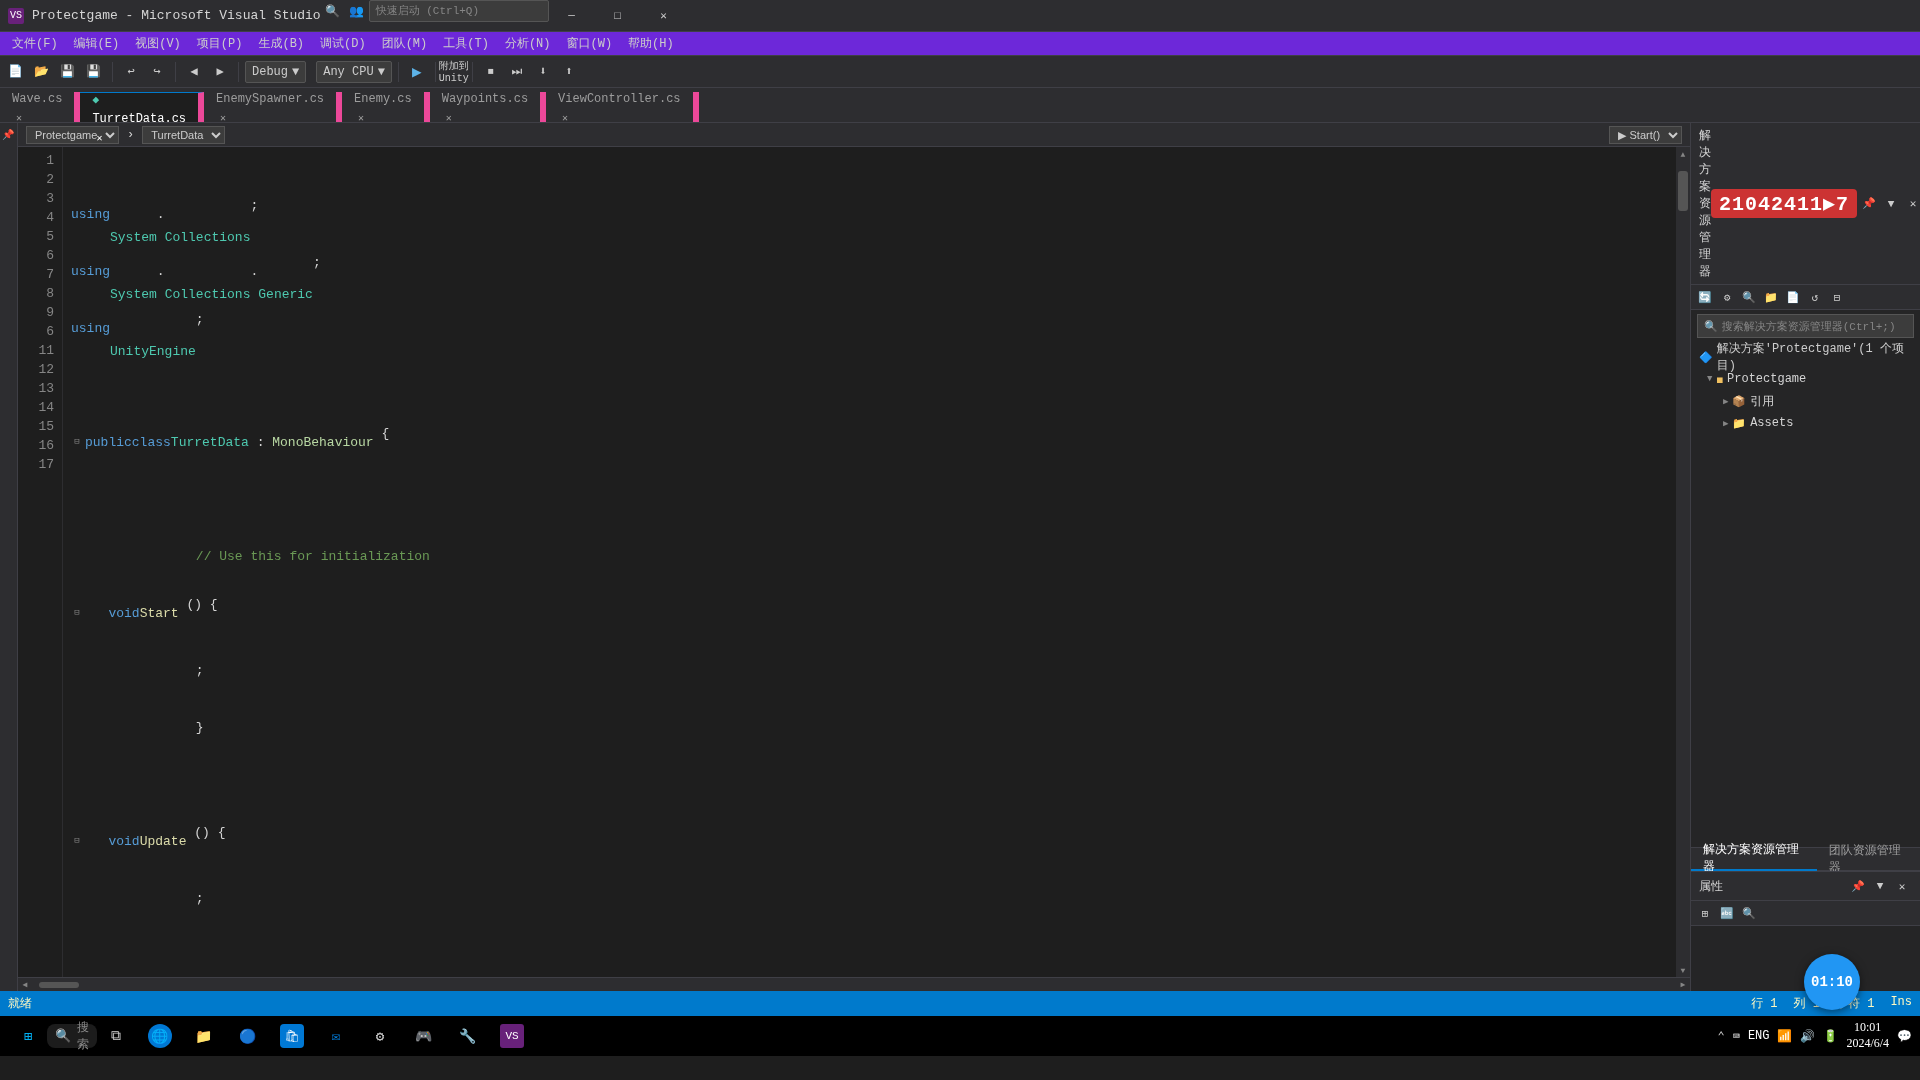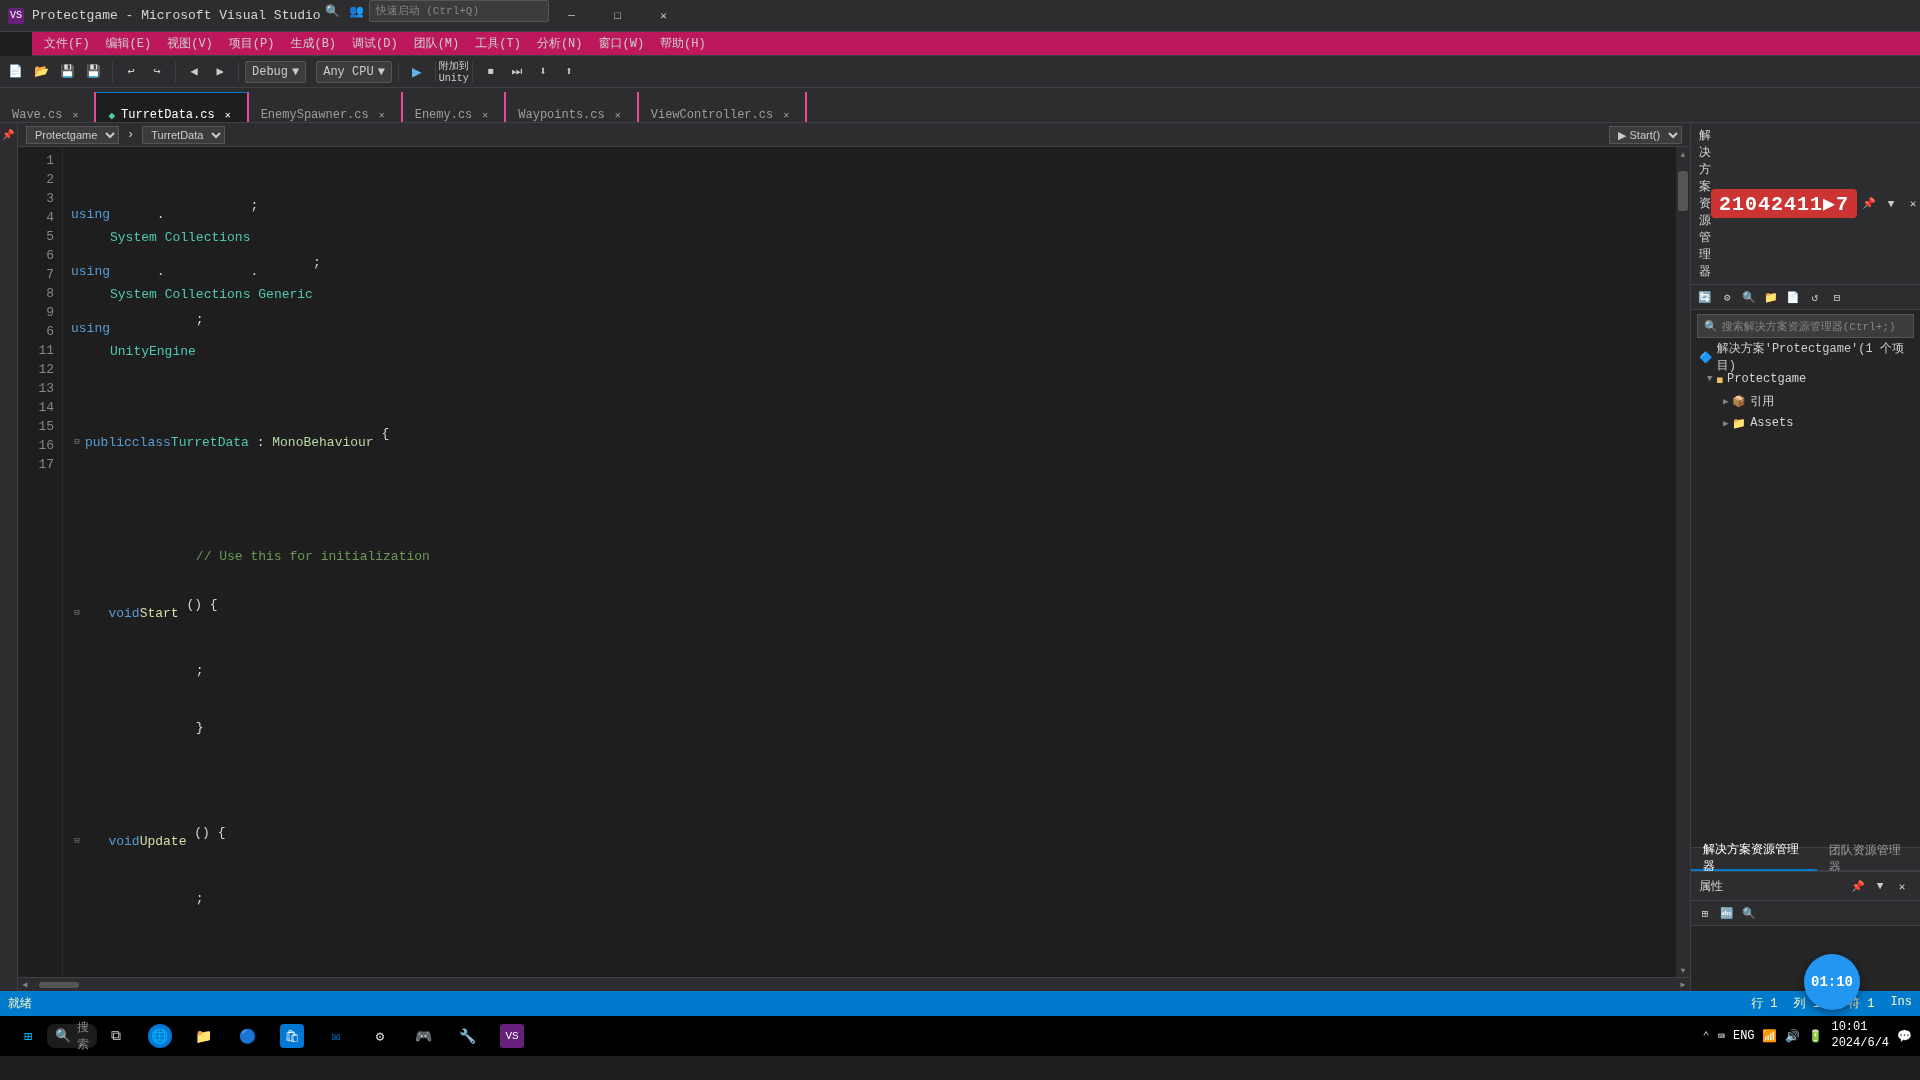--- a/index.html
+++ b/index.html
@@ -47,26 +47,25 @@
       justify-content: center;
       font-size: 11px;
       color: #cccccc;
       cursor: pointer;
       background: transparent;
     }
 
     
     #menu-bar {
       height: 24px;
-      background: #be185d;
+      background: #6d28d9;
       display: flex;
       align-items: center;
       padding: 0 4px;
       border-bottom: 1px solid #3f3f46;
-      margin-left: 32px;
     }
     .menu-item {
       padding: 2px 8px;
       font-size: 12px;
       color: #cccccc;
       cursor: pointer;
       height: 24px;
       display: flex;
       align-items: center;
     }
@@ -166,30 +165,31 @@
     #tab-bar {
       height: 35px;
       background: #2d2d30;
       display: flex;
       align-items: flex-end;
       padding: 0;
       border-bottom: 1px solid #3f3f46;
     }
     .tab {
       display: flex;
-      align-items: flex-end;
+      align-items: flex-start;
       height: 30px;
       padding: 0 12px;
       font-size: 12px;
       color: #9d9d9d;
       cursor: pointer;
       background: #2d2d30;
-      border-right: 2px solid #ec4899;
+      border-right: 6px solid #ec4899;
       gap: 6px;
       position: relative;
+      flex-direction: column;
     }
     .tab.active {
       background: #1e1e1e;
       color: #ffffff;
       border-top: 1px solid #007acc;
     }
     .tab-close {
       width: 14px;
       height: 14px;
       display: flex;
@@ -463,21 +463,21 @@
       font-size: 14px;
     }
     #taskbar-right {
       margin-left: auto;
       display: flex;
       align-items: center;
       gap: 8px;
       color: white;
       font-size: 12px;
     }
-    #clock { text-align: left; line-height: 1.3; }
+    #clock { text-align: center; line-height: 1.3; font-family: Liberation Serif, serif; }
 
     
     #timer-badge {
       position: fixed;
       bottom: 70px;
       right: 60px;
       width: 56px;
       height: 56px;
       background: #2196f3;
       border-radius: 50%;

